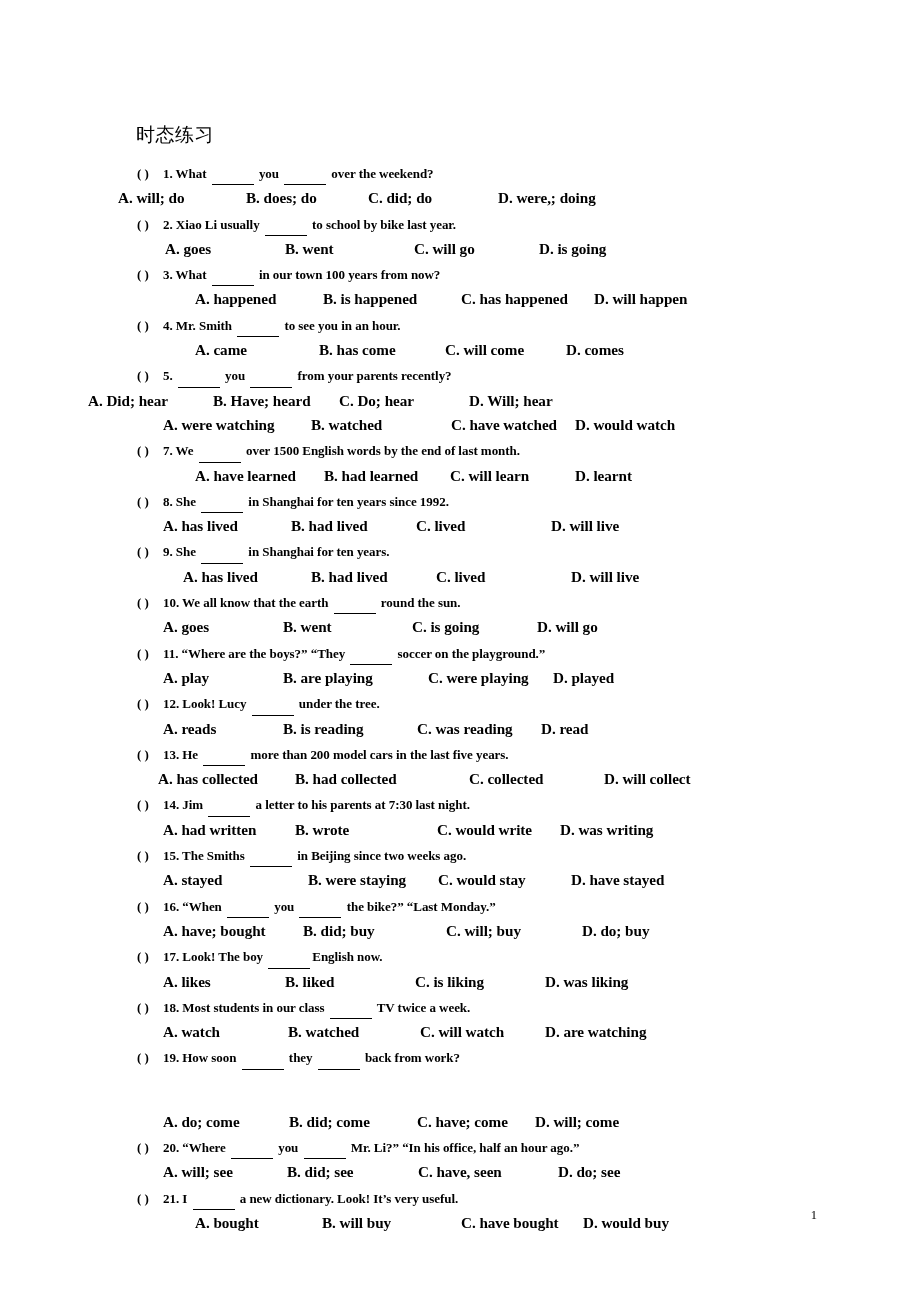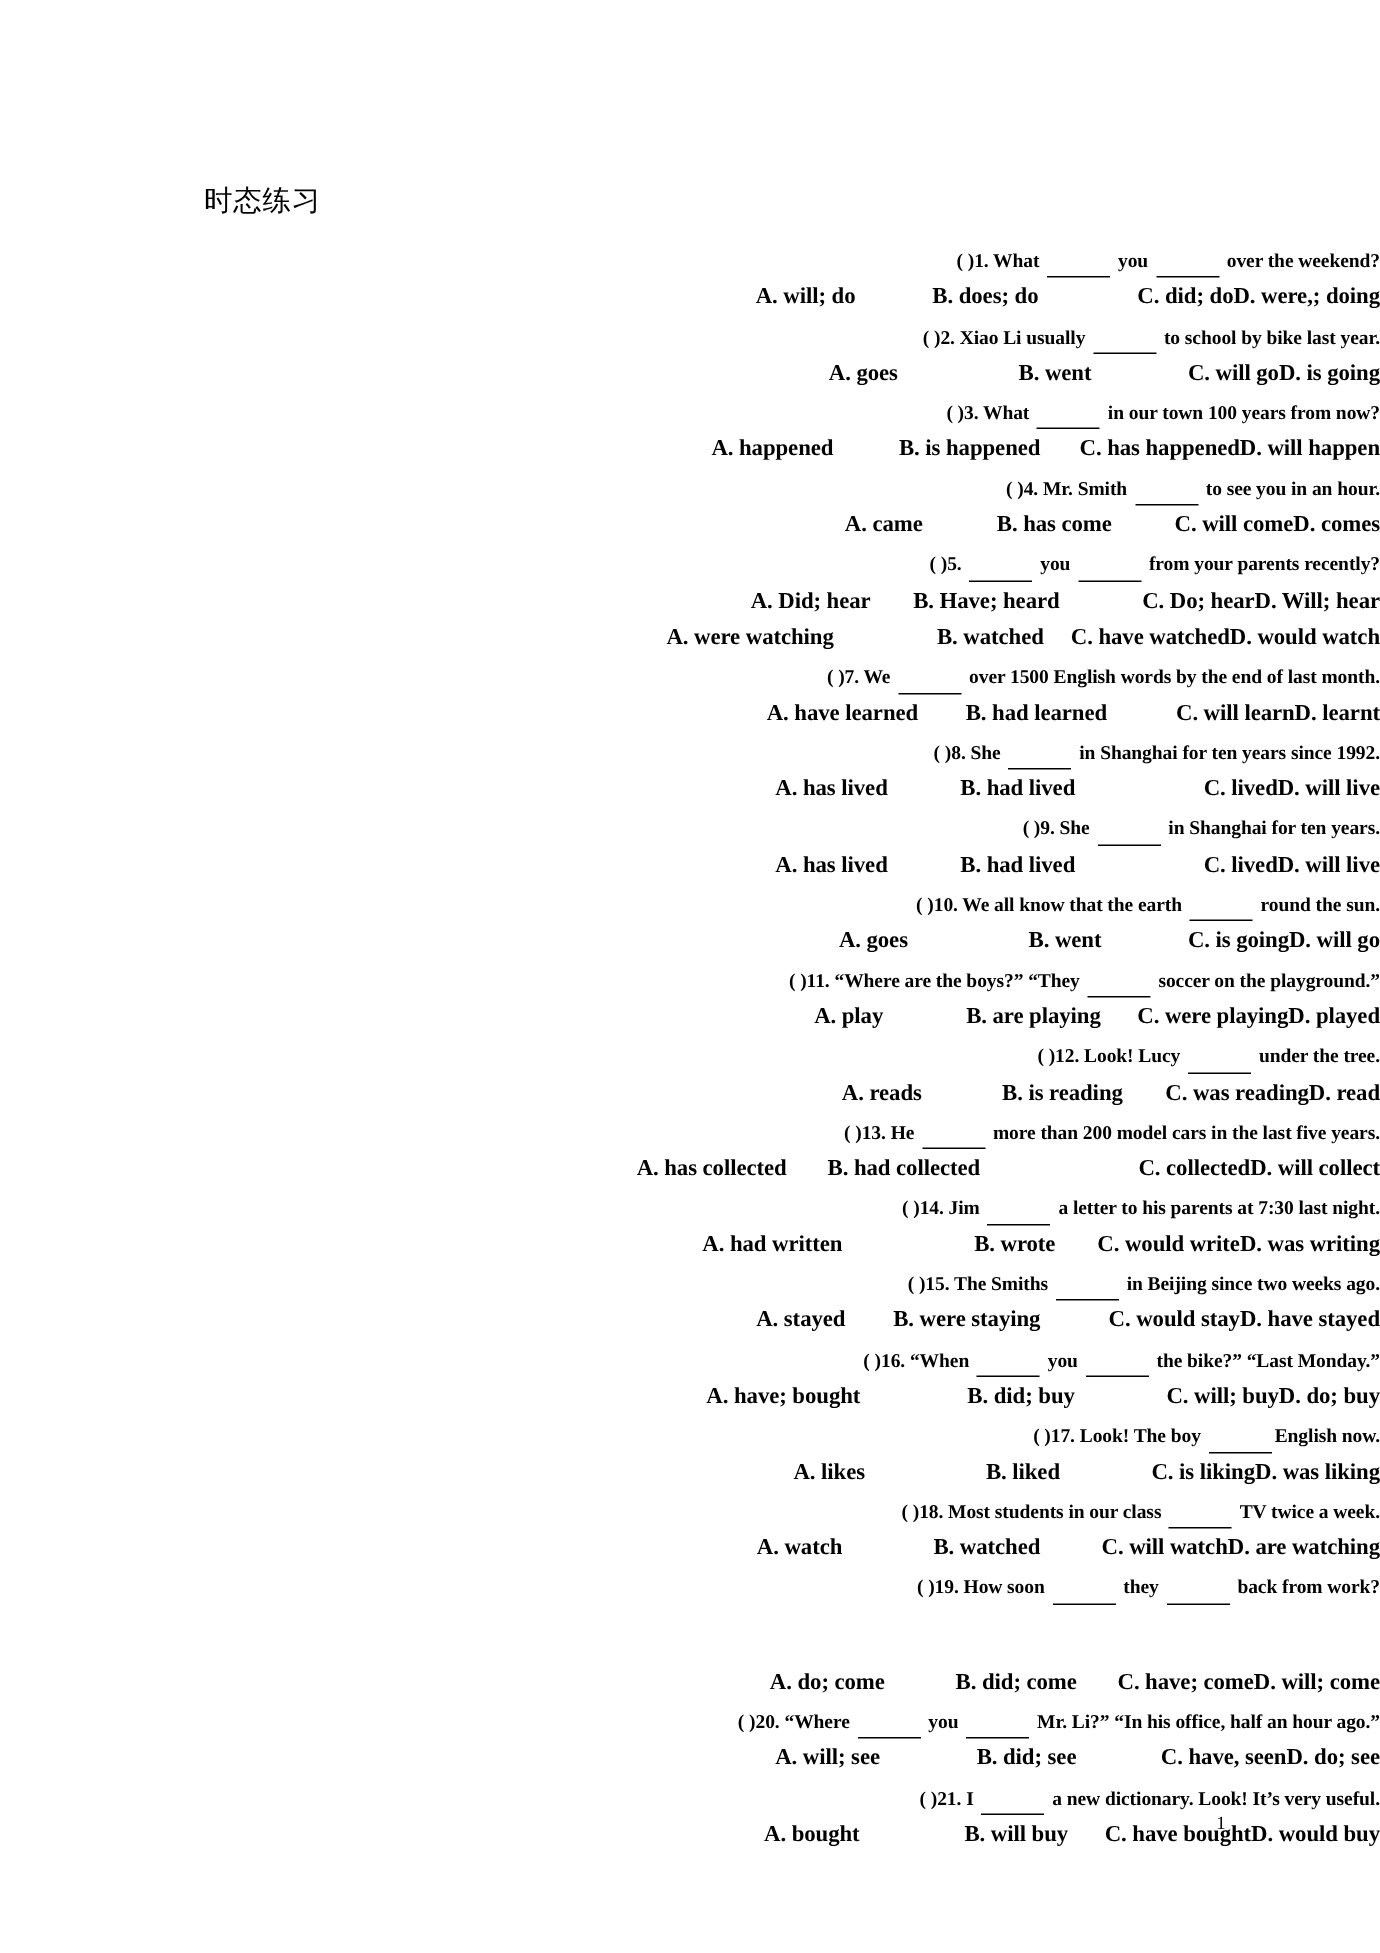--- a/index.html
+++ b/index.html
@@ -15,21 +15,20 @@
     color: #000000;
     position: relative;
     overflow: hidden;
   }
 
   #page {
     position: relative;
     width: 920px;
     height: 983px;
     box-sizing: border-box;
-    text-align: right;
   }
 
   
   #doc-title {
     position: absolute;
     left: 136px;
     top: 122px;
     font-family: "DejaVu Sans", "Liberation Sans", sans-serif;
     font-size: 19px;
     font-weight: 400;
@@ -102,37 +101,37 @@
 </head>
 <body>
 
 <div id="page">
 
   <div id="doc-title">时态练习</div>
 
   <div id="question-list">
       <div class="question">
         <div class="q-stem"><span class="q-marker">(    )</span><span class="q-number">1.</span><span> What </span><span class="blank w-short">&nbsp;</span><span> you </span><span class="blank w-short">&nbsp;</span><span> over the weekend?</span></div>
-        <div class="q-options" style="padding-left: 81px;"><span class="opt" style="min-width: 128px;">A. will; do</span><span class="opt" style="min-width: 122px;">B. does; do</span><span class="opt" style="min-width: 130px;">C. did; do</span><span class="opt">D. were,; doing</span></div>
+        <div class="q-options" style="padding-left: 118px;"><span class="opt" style="min-width: 128px;">A. will; do</span><span class="opt" style="min-width: 122px;">B. does; do</span><span class="opt" style="min-width: 130px;">C. did; do</span><span class="opt">D. were,; doing</span></div>
       </div>
       <div class="question">
         <div class="q-stem"><span class="q-marker">(    )</span><span class="q-number">2.</span><span> Xiao Li usually </span><span class="blank w-short">&nbsp;</span><span> to school by bike last year.</span></div>
         <div class="q-options" style="padding-left: 165px;"><span class="opt" style="min-width: 120px;">A. goes</span><span class="opt" style="min-width: 129px;">B. went</span><span class="opt" style="min-width: 125px;">C. will go</span><span class="opt">D. is going</span></div>
       </div>
       <div class="question">
         <div class="q-stem"><span class="q-marker">(    )</span><span class="q-number">3.</span><span> What </span><span class="blank w-short">&nbsp;</span><span> in our town 100 years from now?</span></div>
         <div class="q-options" style="padding-left: 195px;"><span class="opt" style="min-width: 128px;">A. happened</span><span class="opt" style="min-width: 138px;">B. is happened</span><span class="opt" style="min-width: 133px;">C. has happened</span><span class="opt">D. will happen</span></div>
       </div>
       <div class="question">
         <div class="q-stem"><span class="q-marker">(    )</span><span class="q-number">4.</span><span> Mr. Smith </span><span class="blank w-short">&nbsp;</span><span> to see you in an hour.</span></div>
         <div class="q-options" style="padding-left: 195px;"><span class="opt" style="min-width: 124px;">A. came</span><span class="opt" style="min-width: 126px;">B. has come</span><span class="opt" style="min-width: 121px;">C. will come</span><span class="opt">D. comes</span></div>
       </div>
       <div class="question">
         <div class="q-stem"><span class="q-marker">(    )</span><span class="q-number">5.</span><span> </span><span class="blank w-short">&nbsp;</span><span> you </span><span class="blank w-short">&nbsp;</span><span> from your parents recently?</span></div>
-        <div class="q-options" style="padding-left: 117px;"><span class="opt" style="min-width: 125px;">A. Did; hear</span><span class="opt" style="min-width: 126px;">B. Have; heard</span><span class="opt" style="min-width: 130px;">C. Do; hear</span><span class="opt">D. Will; hear</span></div>
+        <div class="q-options" style="padding-left: 88px;"><span class="opt" style="min-width: 125px;">A. Did; hear</span><span class="opt" style="min-width: 126px;">B. Have; heard</span><span class="opt" style="min-width: 130px;">C. Do; hear</span><span class="opt">D. Will; hear</span></div>
       </div>
       <div class="question">
         <div class="q-options" style="padding-left: 163px;"><span class="opt" style="min-width: 148px;">A. were watching</span><span class="opt" style="min-width: 140px;">B. watched</span><span class="opt" style="min-width: 124px;">C. have watched</span><span class="opt">D. would watch</span></div>
       </div>
       <div class="question">
         <div class="q-stem"><span class="q-marker">(    )</span><span class="q-number">7.</span><span> We </span><span class="blank w-short">&nbsp;</span><span> over 1500 English words by the end of last month.</span></div>
         <div class="q-options" style="padding-left: 195px;"><span class="opt" style="min-width: 129px;">A. have learned</span><span class="opt" style="min-width: 126px;">B. had learned</span><span class="opt" style="min-width: 125px;">C. will learn</span><span class="opt">D. learnt</span></div>
       </div>
       <div class="question">
         <div class="q-stem"><span class="q-marker">(    )</span><span class="q-number">8.</span><span> She </span><span class="blank w-short">&nbsp;</span><span> in Shanghai for ten years since 1992.</span></div>

